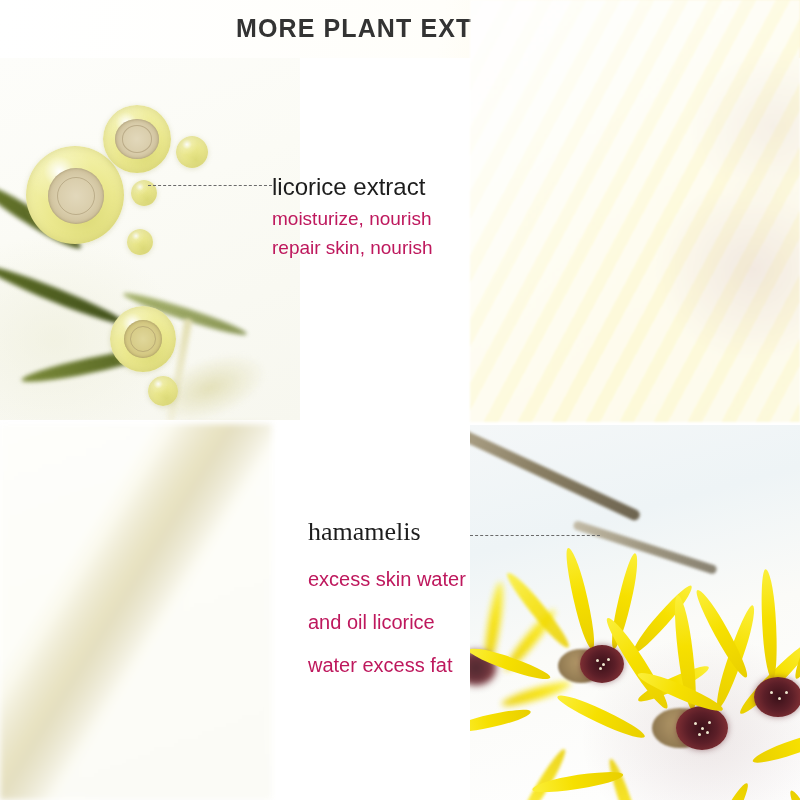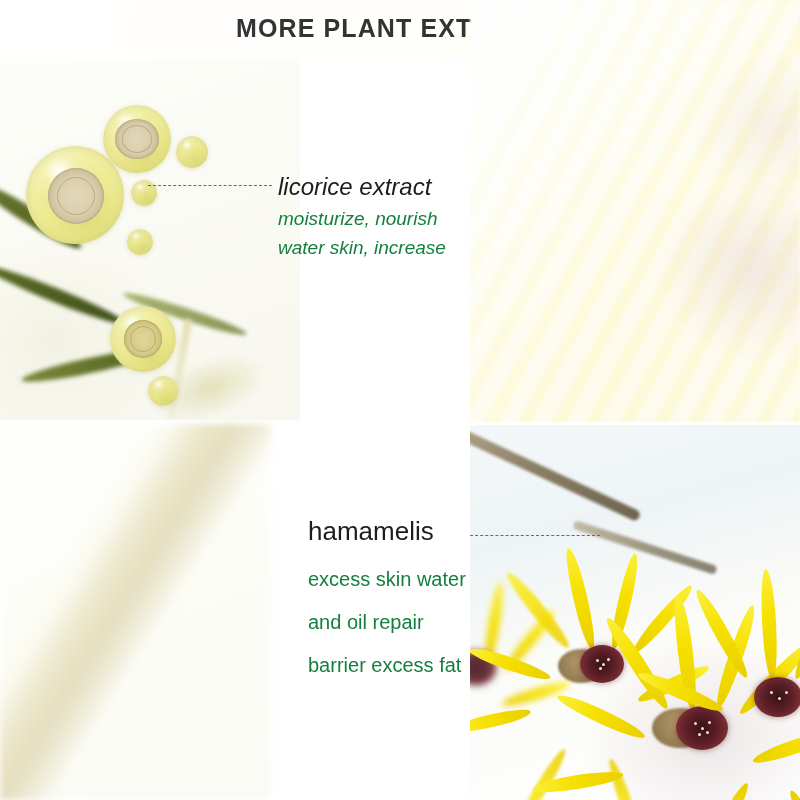--- a/index.html
+++ b/index.html
@@ -150,28 +150,28 @@
   }
   .callout { position: absolute; }
   .callout-title {
     font-size: 24px;
     color: #1d1d1d;
     line-height: 30px;
     white-space: nowrap;
   }
   .callout-body {
     font-size: 19px;
-    color: #15803d;
+    color: #be185d;
     line-height: 25px;
     white-space: nowrap;
   }
-  #callout-licorice { left: 278px; top: 172px; font-style: italic; }
+  #callout-licorice { left: 272px; top: 172px; }
   #callout-licorice .callout-body { margin-top: 4px; }
   #callout-hamamelis { left: 308px; top: 512px; }
-  #callout-hamamelis .callout-title { line-height: 39px; font-size: 26px; }
+  #callout-hamamelis .callout-title { line-height: 39px; font-size: 26px; font-family: Liberation Serif, serif; }
   #callout-hamamelis .callout-body { margin-top: 14px; font-size: 20px; line-height: 29px; }
 </style>
 </head>
 <body>
 
 <div id="page">
 
   <div class="header-band"></div>
   <div class="page-title">MORE PLANT EXTRACTS</div>
 
@@ -271,24 +271,24 @@
         <div class="dot" style="left:24px; top:20px;"></div>
         <div class="dot" style="left:31px; top:14px;"></div>
       </div>
     </div>
   </div>
 
   <div class="leader" style="left:148px; top:185px; width:124px;"></div>
   <div class="callout" id="callout-licorice">
     <div class="callout-title">licorice extract</div>
     <div class="callout-body">moisturize, nourish</div>
-    <div class="callout-body">water skin, increase</div>
+    <div class="callout-body">repair skin, nourish</div>
   </div>
 
   <div class="leader" style="left:470px; top:535px; width:130px;"></div>
   <div class="callout" id="callout-hamamelis">
     <div class="callout-title">hamamelis</div>
     <div class="callout-body">excess skin water</div>
-    <div class="callout-body">and oil repair</div>
-    <div class="callout-body">barrier excess fat</div>
+    <div class="callout-body">and oil licorice</div>
+    <div class="callout-body">water excess fat</div>
   </div>
 
 </div>
 
 </body></html>

